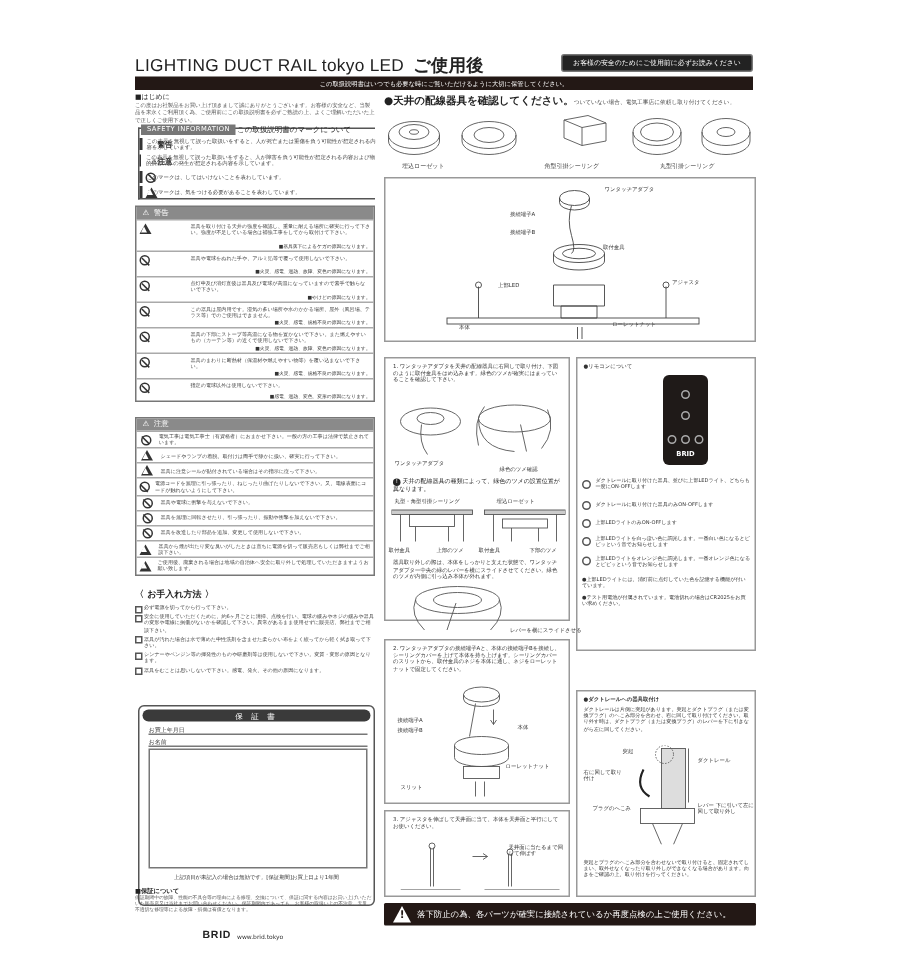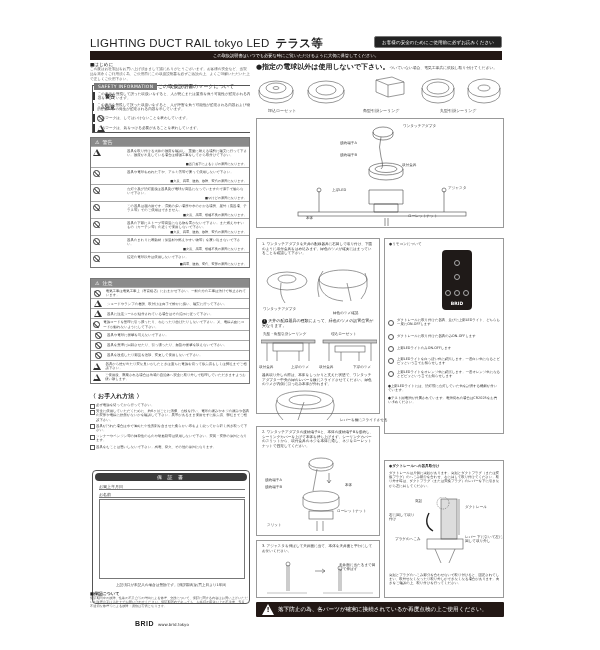--- a/index.html
+++ b/index.html
@@ -57,21 +57,21 @@
   .rtxt { position: absolute; font-size: 3.4px; color: #333; line-height: 4.2px; white-space: nowrap; }
   .rico { position: absolute; width: 6px; height: 6px; border: 0.6px solid #555; border-radius: 50%; }
   .bottom-banner { left: 256px; top: 602px; width: 248px; height: 15px; background: #231815; border-radius: 1px; color: #fff; font-size: 5.6px; display: flex; align-items: center; padding-left: 22px; white-space: nowrap; }
   .bb-tri { position: absolute; left: 6px; top: 2px; width: 0; height: 0; border-left: 6px solid transparent; border-right: 6px solid transparent; border-bottom: 11px solid #fff; }
   .bb-tri::after { content: "!"; position: absolute; left: -1.5px; top: 2px; font-size: 7px; font-weight: bold; color: #231815; }
 </style>
 </head>
 <body>
 
 <div class="abs title">
-  <span>LIGHTING DUCT RAIL tokyo LED</span><span class="jp">テラス等</span>
+  <span>LIGHTING DUCT RAIL tokyo LED</span><span class="jp">ご使用後</span>
 </div>
 <div class="abs safety-badge">お客様の安全のためにご使用前に必ずお読みください</div>
 <div class="abs banner">この取扱説明書はいつでも必要な時にご覧いただけるように大切に保管してください。</div>
 
 <div class="abs left-col">
   <div class="intro-head">■はじめに</div>
   <div class="tiny">この度はお社製品をお買い上げ頂きまして誠にありがとうございます。お客様の安全など、当製品を末永くご利用頂く為、ご使用前にこの取扱説明書を必ずご熟読の上、よくご理解いただいた上で正しくご使用下さい。</div>
 </div>
 
 <div class="abs safety-box">
@@ -238,21 +238,21 @@
 </div>
 
 <div class="abs about-w" style="top:591px;">
   <div class="hd" style="font-size:4.2px;">■保証について</div>
   <div class="tiny" style="font-size:3.2px;line-height:4px;">保証期間中の故障、性能の不具合等の理由による修理、交換について、保証に関する内容はお買い上げいただいた販売店又は当社までお問い合わせください。保証期間内であっても、お客様の取扱い上の不注意、天災、不適切な修理等による故障・損傷は有償となります。</div>
 </div>
 <div class="abs brand">BRID</div>
 <div class="abs brand-url">www.brid.tokyo</div>
 
 <div class="abs right-head">
-  <span>●指定の電球以外は使用しないで下さい。</span><span class="sub">ついていない場合、電気工事店に依頼し取り付けてください。</span>
+  <span>●天井の配線器具を確認してください。</span><span class="sub">ついていない場合、電気工事店に依頼し取り付けてください。</span>
 </div>
 
 <svg class="abs" style="left:256px;top:70px;" width="250" height="42">
   <g fill="none" stroke="#555" stroke-width="0.6">
     <ellipse cx="20" cy="20" rx="17" ry="9"></ellipse>
       <ellipse cx="20" cy="18" rx="10" ry="5"></ellipse>
       <ellipse cx="20" cy="18" rx="3" ry="1.5"></ellipse>
     <path d="M3 20 v4 a17 9 0 0 0 34 0 v-4"></path>
     <ellipse cx="70" cy="20" rx="18" ry="9"></ellipse>
       <ellipse cx="70" cy="20" rx="10" ry="5"></ellipse>

